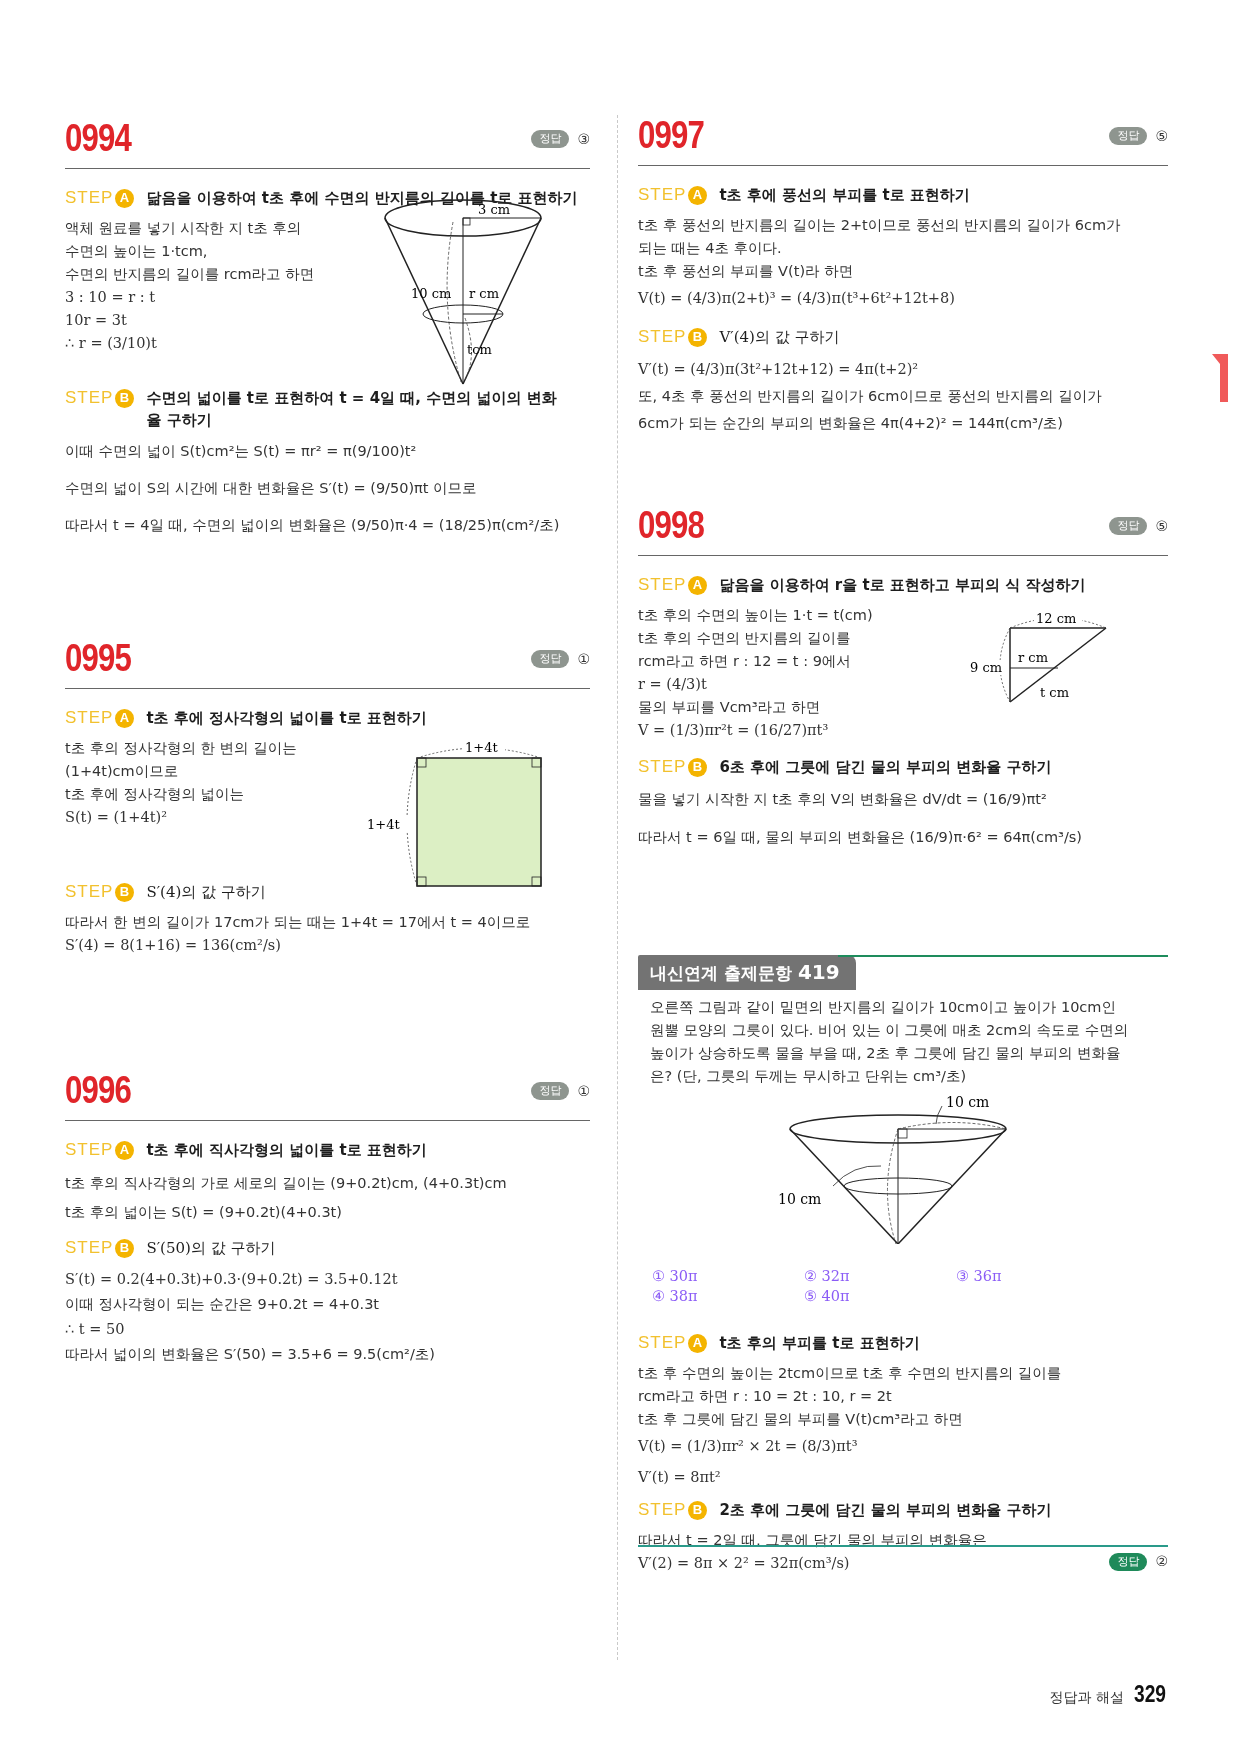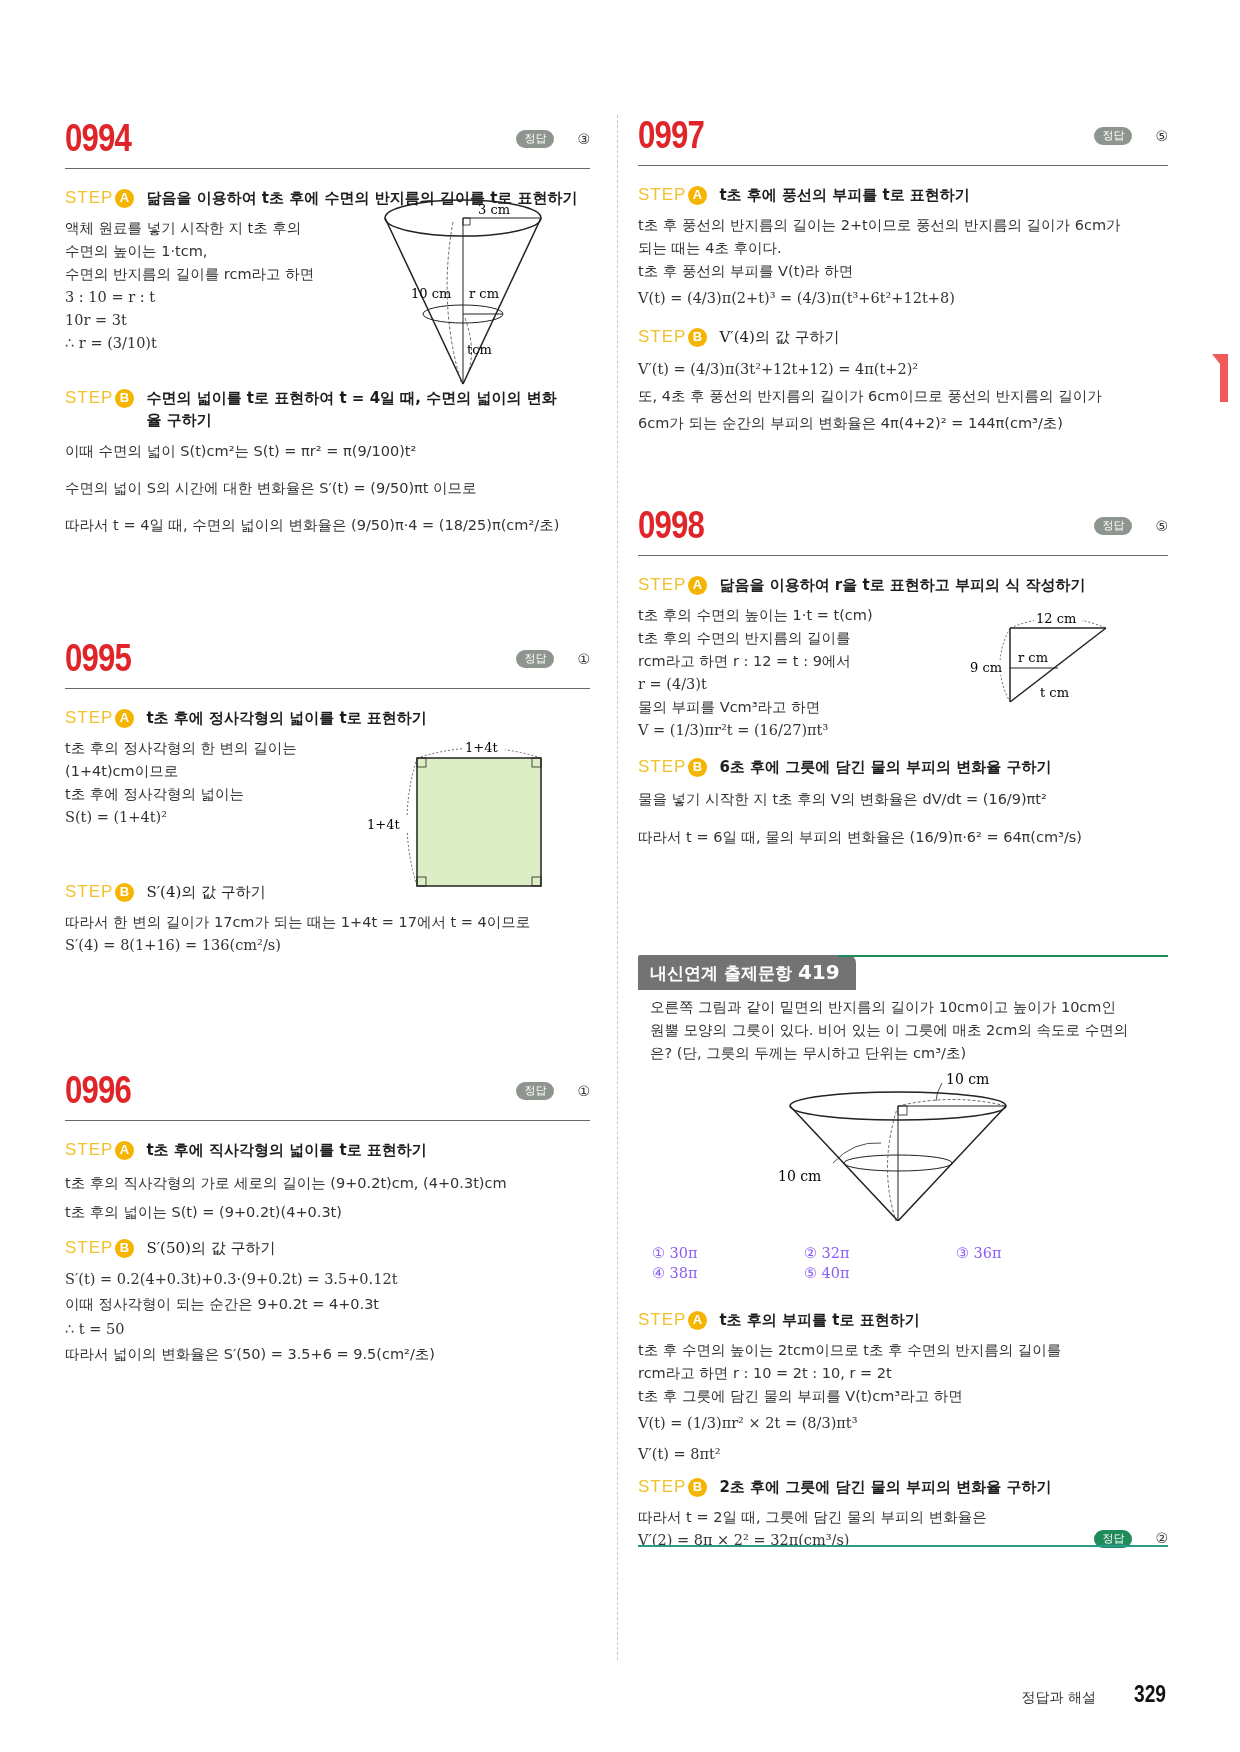--- a/index.html
+++ b/index.html
@@ -5,39 +5,39 @@
   * { box-sizing: border-box; margin: 0; padding: 0; }
   html, body { width: 1240px; height: 1752px; background: #ffffff; overflow: hidden; }
   body { position: relative; font-family: "DejaVu Sans", sans-serif; color: #2b2b2b; }
   .col { position: absolute; top: 0; }
   .col-left { left: 65px; width: 525px; }
   .col-right { left: 638px; width: 530px; }
   .divider-v { position: absolute; left: 617px; top: 115px; width: 0; height: 1545px; border-left: 1px dashed #c9c9c9; }
   .problem { position: absolute; left: 0; width: 100%; }
   .pnum { font-family: "Liberation Sans", sans-serif; font-weight: bold; font-size: 38px; color: #e0252a; letter-spacing: -1px; transform: scaleX(0.82); transform-origin: left center; display: inline-block; line-height: 40px; }
   .head-row { position: relative; height: 44px; }
-  .answer { position: absolute; right: 0; top: 12px; display: flex; align-items: center; gap: 23px; }
+  .answer { position: absolute; right: 0; top: 12px; display: flex; align-items: center; gap: 8px; }
   .answer-badge { background: #8e958f; color: #fff; font-size: 11px; border-radius: 9px; padding: 2px 8px; line-height: 14px; }
   .answer-badge.green { background: #1f8a5a; }
   .answer-num { font-size: 14px; color: #333; }
   .head-rule { height: 0; border-top: 1.5px solid #666; margin-top: 6px; }
   .step { display: flex; align-items: flex-start; margin-top: 18px; font-size: 15px; font-weight: bold; color: #1d1d1d; line-height: 22px; }
   .step-label { font-family: "Liberation Sans", sans-serif; font-weight: normal; color: #f2c12e; font-size: 17px; letter-spacing: 1px; white-space: nowrap; display: flex; align-items: center; margin-right: 12px; }
   .step-circle { display: inline-flex; width: 19px; height: 19px; border-radius: 50%; background: #f4b400; color: #fff; font-size: 13px; font-weight: bold; align-items: center; justify-content: center; margin-left: 2px; }
   .body-text { font-size: 14.5px; line-height: 23px; color: #333; margin-top: 8px; }
   .body-text p { white-space: nowrap; }
   .math { font-family: "DejaVu Serif", serif; }
   .diagram { position: absolute; }
   .naeshin { position: absolute; left: 0; width: 100%; }
   .naeshin-tab { display: inline-block; background: #737373; color: #fff; font-weight: bold; font-size: 17px; padding: 5px 16px 5px 12px; border-radius: 2px 8px 0 0; }
   .naeshin-tab .num { font-size: 20px; margin-left: 6px; }
   .naeshin-rule { position: absolute; top: 0; left: 200px; right: 0; border-top: 2px solid #1e8c5c; }
   .choices { display: grid; grid-template-columns: 152px 152px 152px; row-gap: 4px; font-size: 14.5px; font-family: "DejaVu Serif", serif; color: #8b5cf6; }
   .bottom-rule { position: absolute; left: 0; right: 0; border-top: 2px solid #2a9a8a; }
-  .footer { position: absolute; right: 70px; top: 1680px; display: flex; align-items: baseline; gap: 34px; }
+  .footer { position: absolute; right: 70px; top: 1680px; display: flex; align-items: baseline; gap: 6px; }
   .footer-label { font-size: 14px; color: #333; }
   .footer-page { font-family: "Liberation Sans", sans-serif; font-size: 24px; font-weight: bold; transform: scaleX(0.8); display: inline-block; color: #111; }
   .side-tab { position: absolute; left: 1212px; top: 354px; width: 16px; height: 48px; }
 </style>
 </head>
 <body>
 
 <div class="divider-v"></div>
 
 <svg class="side-tab" viewBox="0 0 16 48">
@@ -289,20 +289,21 @@
   <section class="naeshin" style="top:955px;">
     <div style="position:relative;">
       <div class="naeshin-tab">
         <span>내신연계 출제문항</span><span class="num">419</span>
       </div>
       <div class="naeshin-rule"></div>
     </div>
     <div class="body-text" style="margin-left:12px; line-height:23px; margin-top:6px;">
       <p>오른쪽 그림과 같이 밑면의 반지름의 길이가 10cm이고 높이가 10cm인</p>
       <p>원뿔 모양의 그릇이 있다. 비어 있는 이 그릇에 매초 2cm의 속도로 수면의</p>
+      <p>높이가 상승하도록 물을 부을 때, 2초 후 그릇에 담긴 물의 부피의 변화율</p>
       <p>은? (단, 그릇의 두께는 무시하고 단위는 cm³/초)</p>
     </div>
 
     <svg style="display:block; margin-left:140px; margin-top:6px;" width="240" height="150">
       <ellipse cx="120" cy="35" rx="108" ry="14" fill="none" stroke="#222" stroke-width="1.5"></ellipse>
       <line x1="12" y1="35" x2="120" y2="150" stroke="#222" stroke-width="1.5"></line>
       <line x1="228" y1="35" x2="120" y2="150" stroke="#222" stroke-width="1.5"></line>
       <line x1="120" y1="35" x2="120" y2="150" stroke="#222" stroke-width="1"></line>
       <line x1="120" y1="35" x2="228" y2="35" stroke="#222" stroke-width="1"></line>
       <rect x="120" y="35" width="9" height="9" fill="none" stroke="#222" stroke-width="0.8"></rect>

